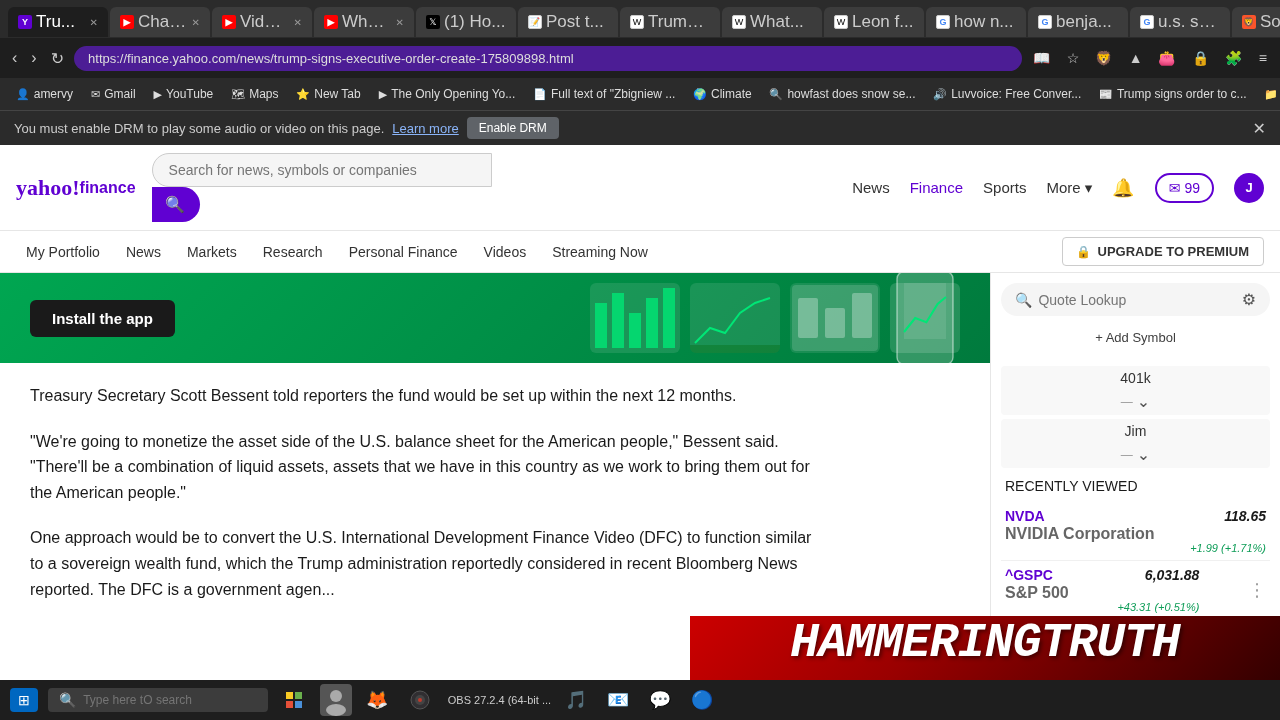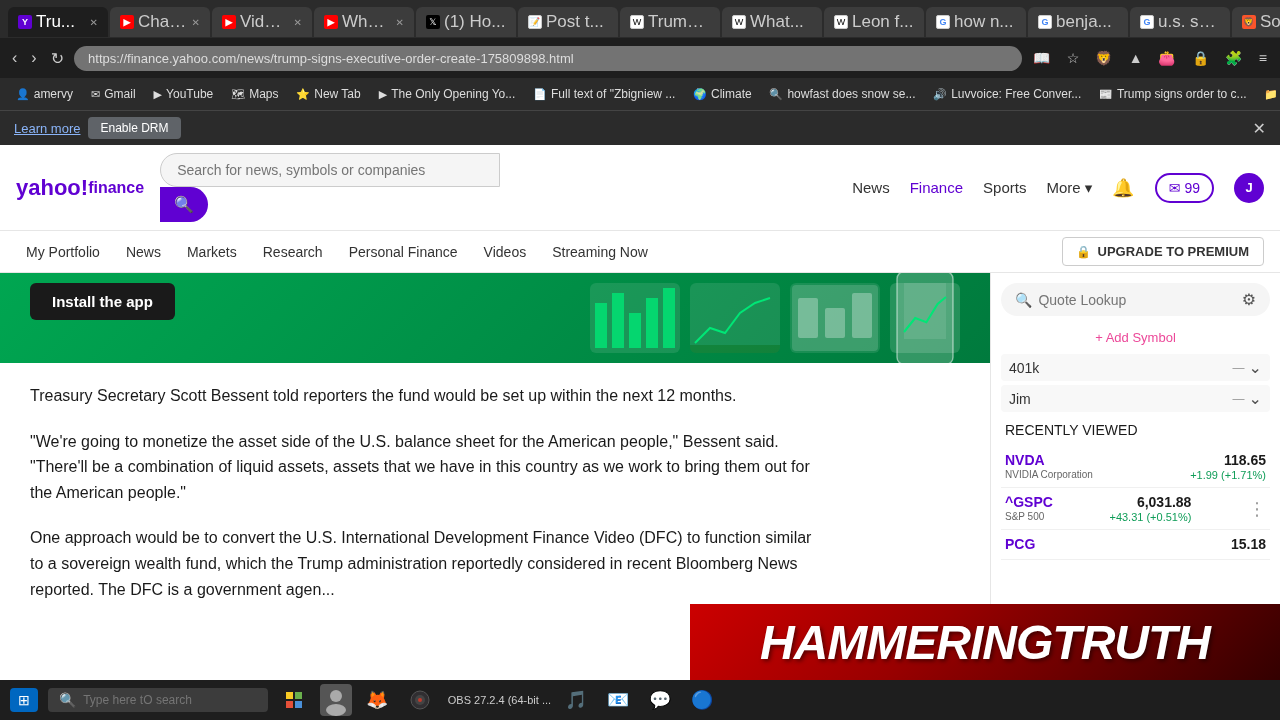--- a/index.html
+++ b/index.html
@@ -12,21 +12,21 @@
     .tab-bar { display: flex; align-items: center; background: #2b2b2b; padding: 6px 8px 0 8px; height: 38px; gap: 2px; }
     .tab { display: flex; align-items: center; background: #3c3c3c; border-radius: 6px 6px 0 0; padding: 0 10px; height: 30px; font-size: 12px; color: #ccc; min-width: 100px; max-width: 140px; gap: 4px; cursor: pointer; position: relative; overflow: hidden; white-space: nowrap; }
     .tab.active { background: #1e1e1e; color: #fff; }
     .tab-favicon { width: 14px; height: 14px; border-radius: 2px; flex-shrink: 0; }
     .tab-title { overflow: hidden; text-overflow: ellipsis; font-size: 17px; flex: 1; }
     .tab-close { font-size: 10px; color: #999; cursor: pointer; flex-shrink: 0; }
 
     
     .address-bar { display: flex; align-items: center; background: #1e1e1e; padding: 4px 8px; height: 40px; gap: 6px; }
     .nav-btn { background: none; border: none; color: #ccc; font-size: 16px; cursor: pointer; padding: 4px; border-radius: 4px; }
-    .url-bar { flex: 1; background: #737373; border-radius: 20px; padding: 5px 14px; color: #ddd; font-size: 13px; border: none; outline: none; }
+    .url-bar { flex: 1; background: #4c1d95; border-radius: 20px; padding: 5px 14px; color: #ddd; font-size: 13px; border: none; outline: none; }
     .addr-icons { display: flex; gap: 6px; align-items: center; }
     .addr-icon { background: none; border: none; color: #ccc; font-size: 14px; cursor: pointer; padding: 3px 5px; border-radius: 4px; }
 
     
     .bookmarks-bar { background: #2b2b2b; display: flex; align-items: center; padding: 3px 8px; height: 32px; gap: 2px; overflow: hidden; }
     .bookmark { display: flex; align-items: center; gap: 4px; color: #ddd; font-size: 12px; padding: 3px 8px; border-radius: 4px; cursor: pointer; white-space: nowrap; }
     .bk-icon { font-size: 11px; }
     .bookmarks-more { margin-left: auto; color: #ccc; cursor: pointer; font-size: 12px; }
 
     
@@ -34,21 +34,21 @@
     .drm-learn { color: #8ab4f8; cursor: pointer; text-decoration: underline; }
     .drm-btn { background: #5f6368; color: #fff; border: none; border-radius: 4px; padding: 4px 12px; cursor: pointer; font-size: 12px; }
     .drm-close { margin-left: auto; background: none; border: none; color: #ccc; cursor: pointer; font-size: 16px; }
 
     
     .page { background: #fff; display: flex; flex-direction: column; height: calc(720px - 38px - 40px - 32px - 34px); }
 
     
     .yf-header { padding: 8px 16px; display: flex; align-items: center; gap: 16px; border-bottom: 1px solid #e6e6e6; }
     .yf-logo { display: flex; align-items: center; gap: 0; }
-    .yf-logo-yahoo { color: #6001d2; font-size: 22px; font-weight: bold; }
+    .yf-logo-yahoo { color: #6001d2; font-size: 22px; font-weight: bold; font-family: Liberation Serif, serif; }
     .yf-logo-finance { color: #6001d2; font-size: 16px; font-weight: 600; }
     .yf-search { flex: 1; max-width: 340px; position: relative; }
     .yf-search-input { width: 100%; border: 1px solid #ccc; border-radius: 20px 0 0 20px; padding: 8px 16px; font-size: 14px; outline: none; color: #333; background: #f5f5f5; }
     .yf-search-btn { background: #6001d2; border: none; border-radius: 0 20px 20px 0; padding: 8px 14px; cursor: pointer; color: #fff; font-size: 16px; }
     .yf-nav { display: flex; align-items: center; gap: 20px; margin-left: auto; }
     .yf-nav-item { color: #333; font-size: 15px; font-weight: 500; cursor: pointer; text-decoration: none; }
     .yf-nav-item.active { color: #6001d2; }
     .yf-bell { background: none; border: none; cursor: pointer; font-size: 18px; color: #333; }
     .yf-mail-btn { background: #fff; border: 2px solid #6001d2; border-radius: 20px; padding: 5px 12px; color: #6001d2; font-size: 14px; cursor: pointer; display: flex; align-items: center; gap: 4px; }
     .yf-avatar { width: 30px; height: 30px; background: #6001d2; border-radius: 50%; display: flex; align-items: center; justify-content: center; color: #fff; font-size: 13px; font-weight: bold; cursor: pointer; }
@@ -59,63 +59,63 @@
     .yf-upgrade-btn { margin-left: auto; background: #fff; border: 1px solid #ccc; border-radius: 4px; padding: 6px 14px; font-size: 13px; cursor: pointer; display: flex; align-items: center; gap: 6px; font-weight: 600; color: #333; }
     .lock-icon { font-size: 12px; }
 
     
     .main-content { display: flex; flex: 1; overflow: hidden; }
 
     
     .article-area { flex: 1; overflow-y: auto; padding: 0; }
 
     
-    .app-banner { background: linear-gradient(135deg, #00a651 0%, #007a3d 100%); display: flex; align-items: flex-start; padding: 10px 30px; gap: 28px; min-height: 90px; position: relative; overflow: hidden; }
+    .app-banner { background: linear-gradient(135deg, #00a651 0%, #007a3d 100%); display: flex; align-items: center; padding: 10px 30px; gap: 28px; min-height: 90px; position: relative; overflow: hidden; }
     .app-banner-left { flex: 1; }
     .install-btn { background: #1a1a1a; color: #fff; border: none; border-radius: 6px; padding: 10px 22px; font-size: 15px; cursor: pointer; font-weight: 600; }
     .app-banner-charts { display: flex; gap: 10px; align-items: center; }
     .chart-thumb { background: rgba(255,255,255,0.1); border-radius: 6px; width: 90px; height: 70px; display: flex; align-items: flex-end; overflow: hidden; }
     .chart-thumb svg { width: 100%; height: 100%; }
     .phone-thumb { background: rgba(255,255,255,0.15); border-radius: 6px; width: 70px; height: 70px; display: flex; align-items: center; justify-content: center; }
 
     
     .article-body { padding: 20px 30px; max-width: 850px; }
     .article-para { font-size: 16px; line-height: 1.6; color: #1a1a1a; margin-bottom: 20px; }
 
     
     .sidebar { width: 290px; border-left: 1px solid #e6e6e6; padding: 10px; flex-shrink: 0; overflow-y: auto; }
     .quote-lookup { display: flex; align-items: center; background: #f5f5f5; border-radius: 20px; padding: 7px 14px; gap: 6px; margin-bottom: 10px; }
     .quote-lookup input { background: none; border: none; outline: none; font-size: 14px; color: #333; flex: 1; }
     .gear-icon-btn { background: none; border: none; cursor: pointer; font-size: 16px; color: #555; }
-    .add-symbol-btn { display: flex; align-items: center; justify-content: center; gap: 4px; color: #ec4899; font-size: 13px; cursor: pointer; margin-bottom: 5px; padding: 4px; }
-    .watchlist-item { display: flex; align-items: center; gap: 6px; padding: 4px 8px; background: #f8f8f8; border-radius: 4px; margin-bottom: 4px; }
+    .add-symbol-btn { display: flex; align-items: center; justify-content: center; gap: 4px; color: #404040; font-size: 13px; cursor: pointer; margin-bottom: 17px; padding: 4px; }
+    .watchlist-item { display: flex; align-items: center; gap: 6px; padding: 4px 8px; background: #f8f8f8; border-radius: 4px; margin-bottom: 4px; flex-direction: column; }
     .watchlist-label { color: #333; font-size: 14px; flex: 1; font-weight: 500; }
     .watchlist-controls { display: flex; gap: 4px; align-items: center; color: #999; font-size: 12px; }
     .watchlist-expand { font-size: 16px; cursor: pointer; color: #555; }
     .recently-viewed { margin-top: 10px; }
     .rv-title { font-size: 14px; font-weight: 400; color: #1a1a1a; margin-bottom: 8px; padding: 0 4px; }
     .rv-item { display: flex; align-items: flex-start; justify-content: space-between; padding: 6px 4px; border-bottom: 1px solid #f0f0f0; cursor: pointer; }
     .rv-left { display: flex; flex-direction: column; gap: 1px; }
     .rv-ticker { font-size: 14px; font-weight: 600; color: #6001d2; }
-    .rv-name { font-size: 10px; color: #666; }
-    .rv-right { display: flex; flex-direction: column; align-items: flex-end; gap: 1px; }
+    .rv-name { font-size: 16px; color: #666; font-weight: bold; }
+    .rv-right { display: flex; flex-direction: column; align-items: flex-end; gap: 18px; font-style: italic; }
     .rv-price { font-size: 14px; font-weight: 600; color: #1a1a1a; }
     .rv-change-pos { font-size: 11px; color: #0f9d58; text-align: right; }
     .rv-change-neg { font-size: 11px; color: #d32f2f; }
     .rv-more { font-size: 18px; color: #999; cursor: pointer; align-self: center; }
 
     
     .bottom-bar { position: fixed; bottom: 0; left: 0; right: 0; height: 40px; background: #1e1e1e; display: flex; align-items: center; gap: 10px; padding: 0 10px; z-index: 100; }
     .taskbar-start { background: #0067c0; border: none; border-radius: 4px; padding: 4px 8px; cursor: pointer; color: #fff; font-size: 14px; }
     .taskbar-search { display: flex; align-items: center; background: #3c3c3c; border-radius: 4px; padding: 4px 12px; gap: 6px; flex: 0 0 220px; }
     .taskbar-search input { background: none; border: none; outline: none; color: #ccc; font-size: 12px; width: 140px; }
     .taskbar-icon { width: 32px; height: 32px; border-radius: 4px; display: flex; align-items: center; justify-content: center; font-size: 18px; cursor: pointer; }
 
     
-    .ht-overlay { position: fixed; bottom: 40px; right: 0; width: 590px; height: 76px; background: linear-gradient(135deg, #c00 0%, #900 40%, #600 70%, #300 100%); display: flex; align-items: center; justify-content: center; overflow: hidden; z-index: 50; }
+    .ht-overlay { position: fixed; bottom: 40px; right: 0; width: 590px; height: 64px; background: linear-gradient(135deg, #c00 0%, #900 40%, #600 70%, #300 100%); display: flex; justify-content: center; overflow: hidden; z-index: 50; font-family: Liberation Mono, monospace; }
     .ht-text { font-size: 48px; font-weight: 900; color: #fff; font-style: italic; letter-spacing: -1px; text-shadow: 2px 2px 4px rgba(0,0,0,0.5); white-space: nowrap; }
 
     
     .fav-yt { background: #ff0000; color: #fff; font-size: 9px; display: flex; align-items: center; justify-content: center; border-radius: 2px; font-weight: bold; }
     .fav-x { background: #000; color: #fff; font-size: 9px; display: flex; align-items: center; justify-content: center; border-radius: 2px; }
     .fav-notion { background: #fff; border: 1px solid #ccc; color: #000; font-size: 9px; display: flex; align-items: center; justify-content: center; border-radius: 2px; }
     .fav-yahoo { background: #6001d2; color: #fff; font-size: 9px; display: flex; align-items: center; justify-content: center; border-radius: 2px; font-weight: bold; }
     .fav-wiki { background: #fff; border: 1px solid #ccc; color: #000; font-size: 9px; display: flex; align-items: center; justify-content: center; border-radius: 2px; }
     .fav-g { background: #fff; border: 1px solid #ccc; color: #4285f4; font-size: 9px; display: flex; align-items: center; justify-content: center; border-radius: 2px; font-weight: bold; }
     .fav-brave { background: #fb542b; color: #fff; font-size: 9px; display: flex; align-items: center; justify-content: center; border-radius: 2px; }
@@ -247,20 +247,21 @@
       <span class="bk-icon">📰</span>
       <span>Trump signs order to c...</span>
     </div>
     <div class="bookmark bookmarks-more">
       <span class="bk-icon">📁</span>
 
     </div>
   </div>
 
   <div class="drm-banner">
+    <span>You must enable DRM to play some audio or video on this page.</span>
     <a class="drm-learn">Learn more</a>
     <button class="drm-btn">Enable DRM</button>
     <button class="drm-close">✕</button>
   </div>
 </div>
 
 <div class="page">
 
   <div class="yf-header">
     <div class="yf-logo">

